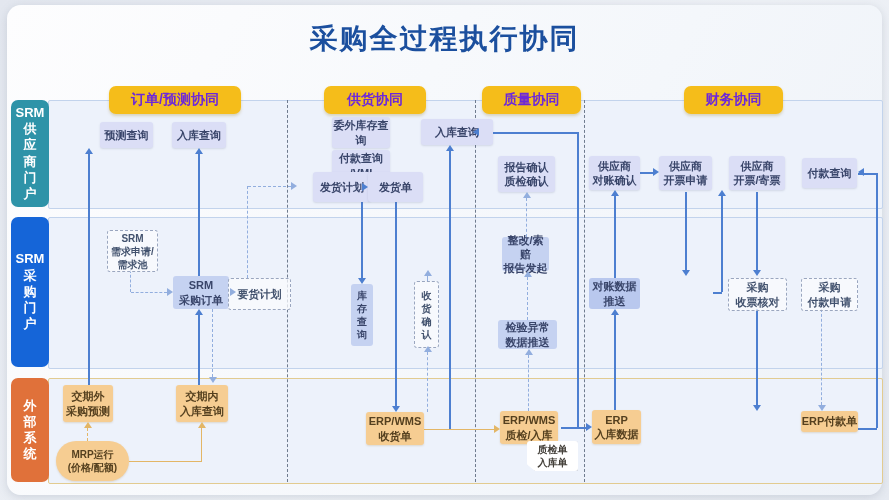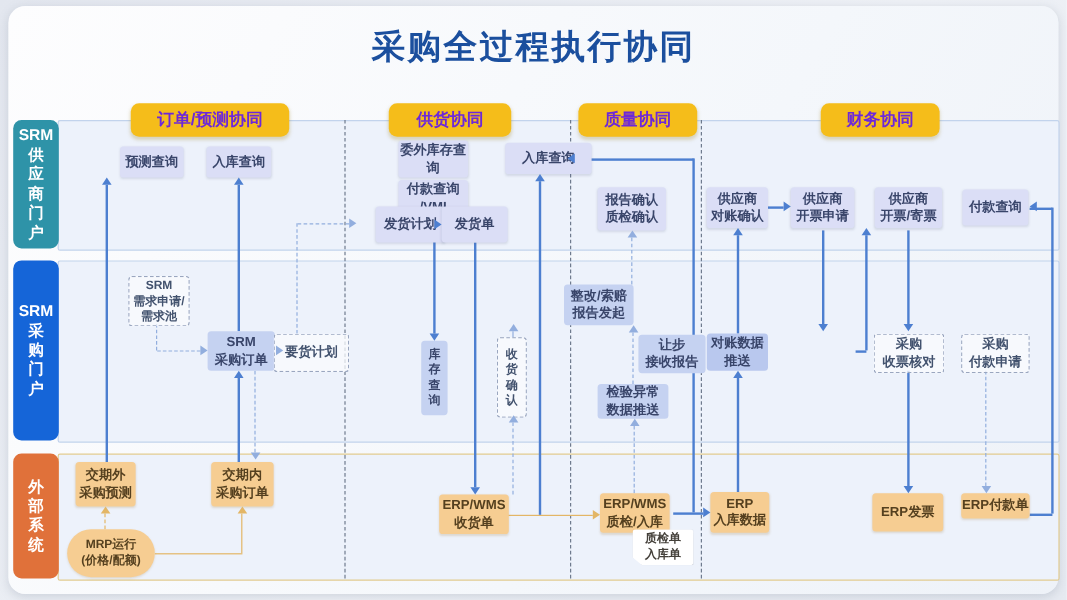--- a/index.html
+++ b/index.html
@@ -200,43 +200,40 @@
 采购订单</div>
   <div class="node dash" style="left:228px;top:278px;width:61px;height:30px;">要货计划</div>
   <div class="node sol fs10" style="left:351px;top:284px;width:22px;height:62px;">库
 存
 查
 询</div>
   <div class="node dash fs10" style="left:414px;top:281px;width:23px;height:65px;">收
 货
 确
 认</div>
-  <div class="node sol" style="left:470px;top:237px;width:58px;height:34px;">整改/索赔
+  <div class="node sol" style="left:502px;top:237px;width:47px;height:34px;">整改/索赔
 报告发起</div>
-  <div class="node sol" style="left:532px;top:279px;width:56px;height:32px;">让步
-接收报告</div>
   <div class="node sol" style="left:498px;top:320px;width:59px;height:29px;">检验异常
 数据推送</div>
   <div class="node sol2" style="left:589px;top:278px;width:51px;height:31px;">对账数据
 推送</div>
   <div class="node dash" style="left:728px;top:278px;width:57px;height:31px;">采购
 收票核对</div>
   <div class="node dash" style="left:801px;top:278px;width:55px;height:31px;">采购
 付款申请</div>
 
   <div class="node org" style="left:63px;top:385px;width:50px;height:37px;">交期外
 采购预测</div>
   <div class="node org" style="left:176px;top:385px;width:52px;height:37px;">交期内
-采购订单</div>
+入库查询</div>
   <div class="node org pill fs10" style="left:56px;top:441px;width:73px;height:40px;">MRP运行
 (价格/配额)</div>
   <div class="node org" style="left:366px;top:412px;width:58px;height:33px;">ERP/WMS
 收货单</div>
   <div class="node org" style="left:500px;top:411px;width:58px;height:33px;">ERP/WMS
 质检/入库</div>
   <div class="node note fs10" style="left:527px;top:441px;width:51px;height:30px;">质检单
 入库单</div>
   <div class="node org" style="left:592px;top:410px;width:49px;height:34px;">ERP
 入库数据</div>
-  <div class="node org" style="left:727px;top:411px;width:59px;height:32px;">ERP发票</div>
   <div class="node org" style="left:801px;top:411px;width:57px;height:21px;">ERP付款单</div>
 
 </div>
 
 </body></html>

